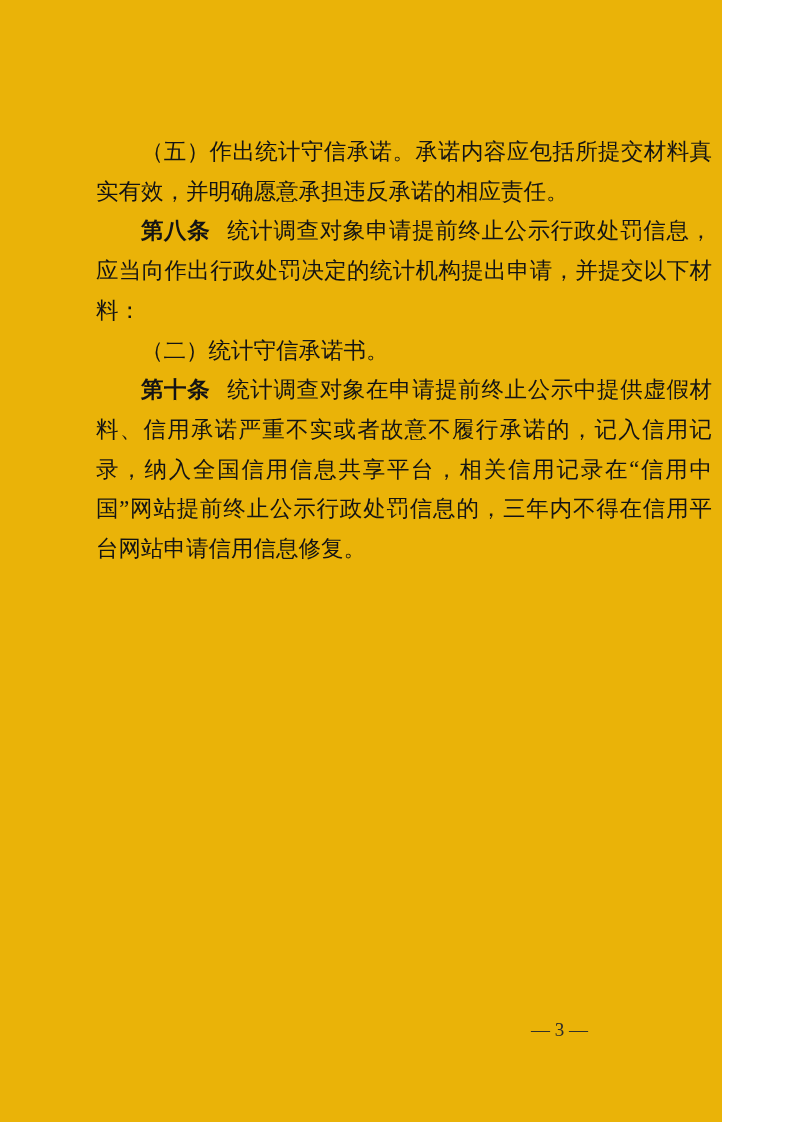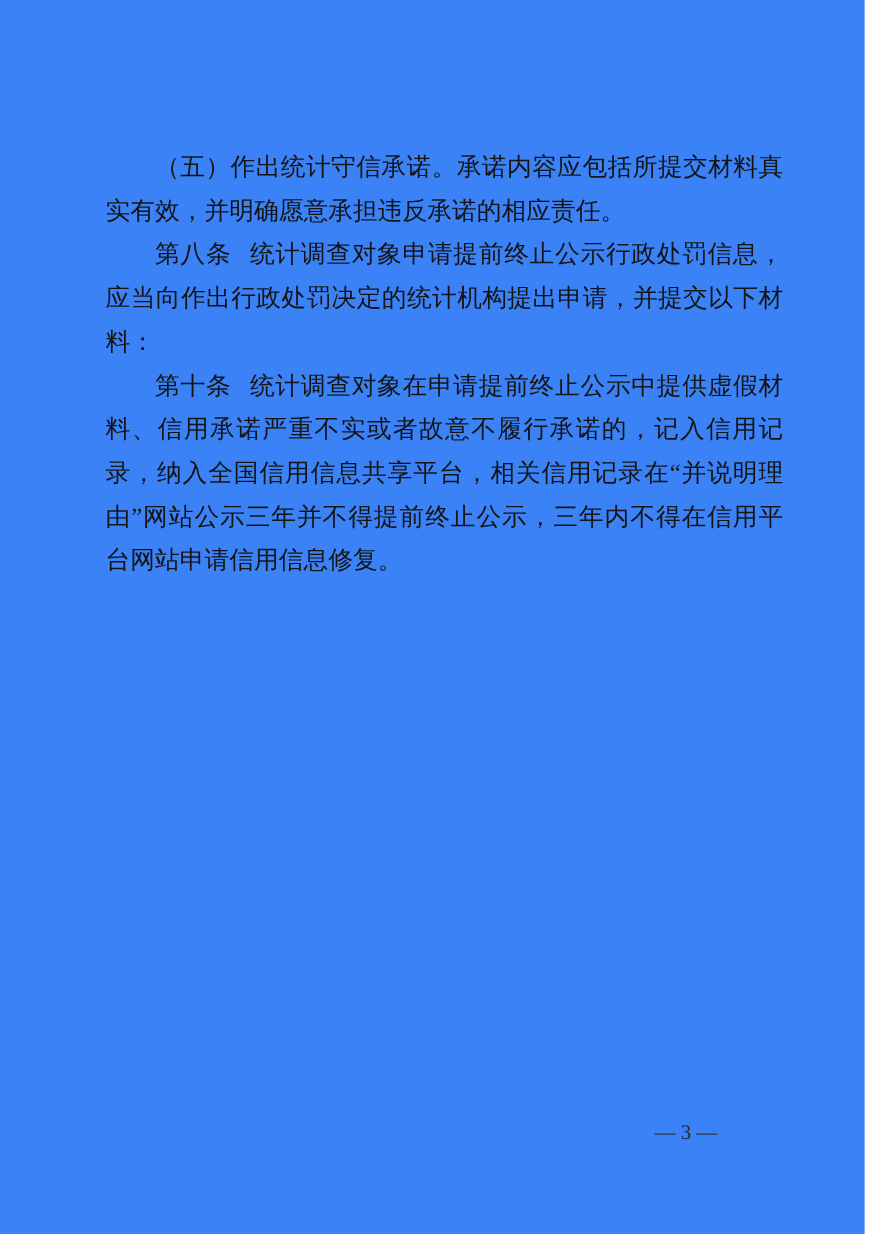--- a/index.html
+++ b/index.html
@@ -2,59 +2,60 @@
 <html><head>
 <meta charset="utf-8">
 <style>
   html, body {
     margin: 0;
     padding: 0;
     background: #ffffff;
   }
   .page {
     position: relative;
-    width: 786px;
+    width: 722px;
     height: 1122px;
-    background: #3b82f6;
+    background: #eab308;
     color: #141414;
     font-family: "Liberation Serif", serif;
     overflow: hidden;
   }
   .doc {
     position: absolute;
     left: 96px;
     top: 132px;
     width: 616px;
   }
   .para {
     margin: 0;
     padding: 0;
     text-indent: 2em;
     font-size: 22.5px;
     line-height: 39.7px;
     text-align: justify;
     text-justify: inter-ideograph;
   }
   .lead {
-    font-weight: normal;
+    font-weight: bold;
     margin-right: 0.75em;
   }
   .page-number {
     position: absolute;
     top: 1019px;
     right: 134px;
     font-size: 19px;
     line-height: 22px;
     color: #2a2a2a;
     white-space: pre;
   }
 </style>
 </head>
 <body>
 
 <div class="page">
   <main class="doc">
       <p class="para"><span>（五）作出统计守信承诺。承诺内容应包括所提交材料真实有效，并明确愿意承担违反承诺的相应责任。</span></p>
       <p class="para"><span class="lead">第八条</span><span>统计调查对象申请提前终止公示行政处罚信息，应当向作出行政处罚决定的统计机构提出申请，并提交以下材料：</span></p>
-      <p class="para"><span class="lead">第十条</span><span>统计调查对象在申请提前终止公示中提供虚假材料、信用承诺严重不实或者故意不履行承诺的，记入信用记录，纳入全国信用信息共享平台，相关信用记录在“并说明理由”网站公示三年并不得提前终止公示，三年内不得在信用平台网站申请信用信息修复。</span></p>
+      <p class="para"><span>（二）统计守信承诺书。</span></p>
+      <p class="para"><span class="lead">第十条</span><span>统计调查对象在申请提前终止公示中提供虚假材料、信用承诺严重不实或者故意不履行承诺的，记入信用记录，纳入全国信用信息共享平台，相关信用记录在“信用中国”网站提前终止公示行政处罚信息的，三年内不得在信用平台网站申请信用信息修复。</span></p>
     </main>
   <div class="page-number">— 3 —</div>
 </div>
 
 </body></html>

